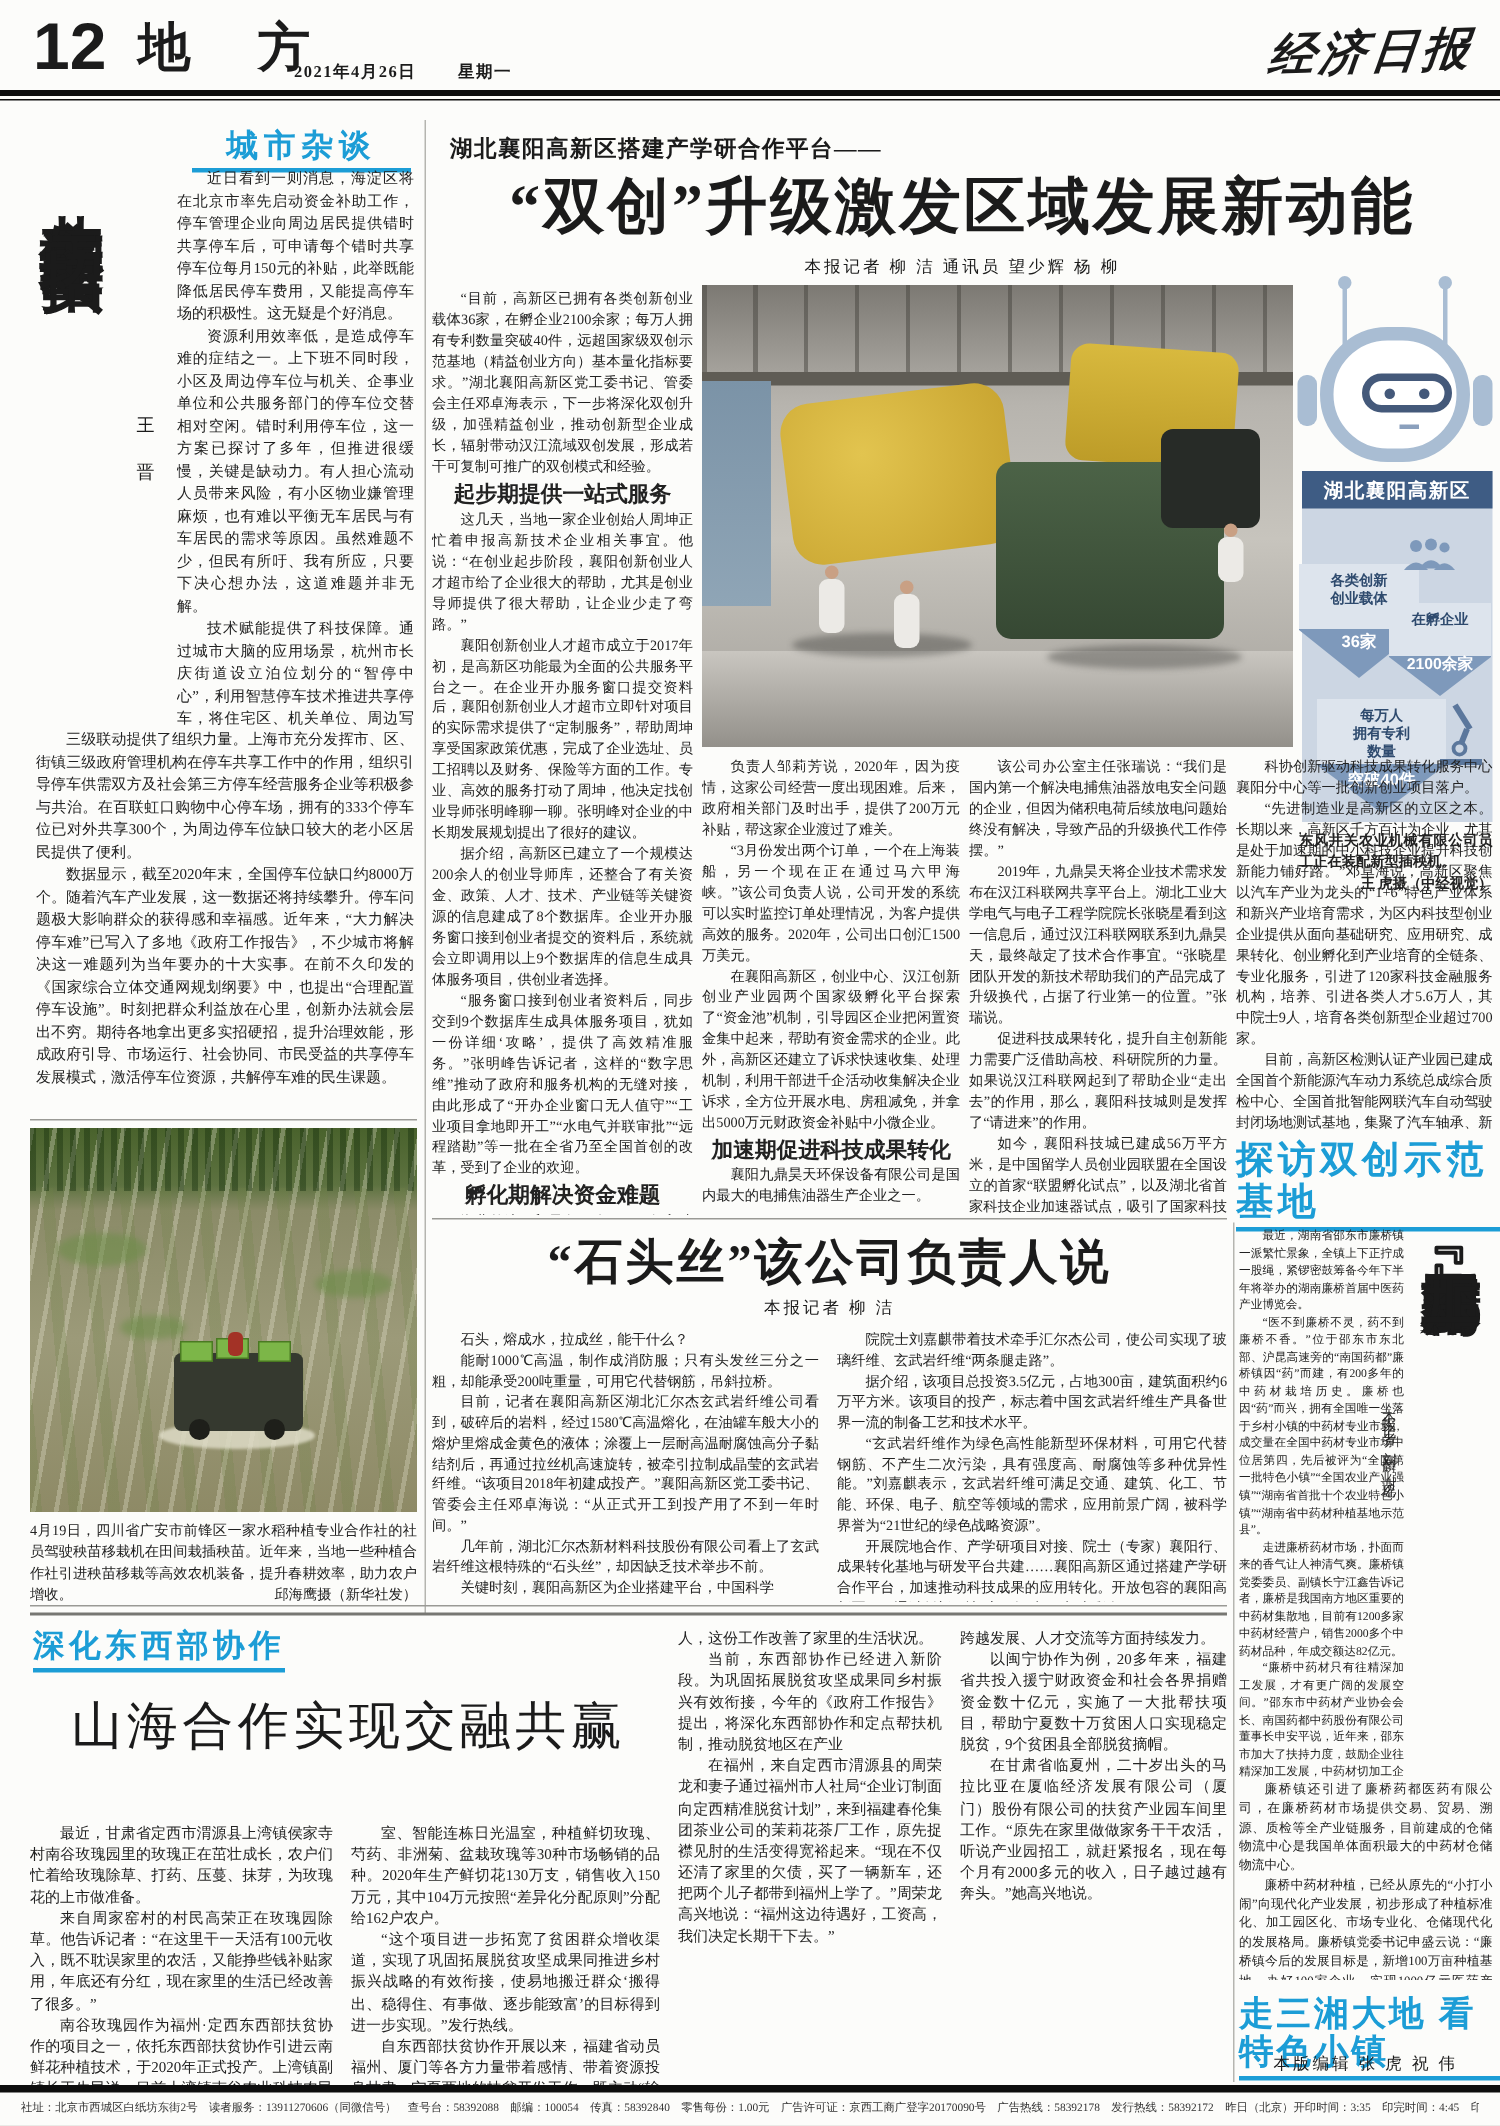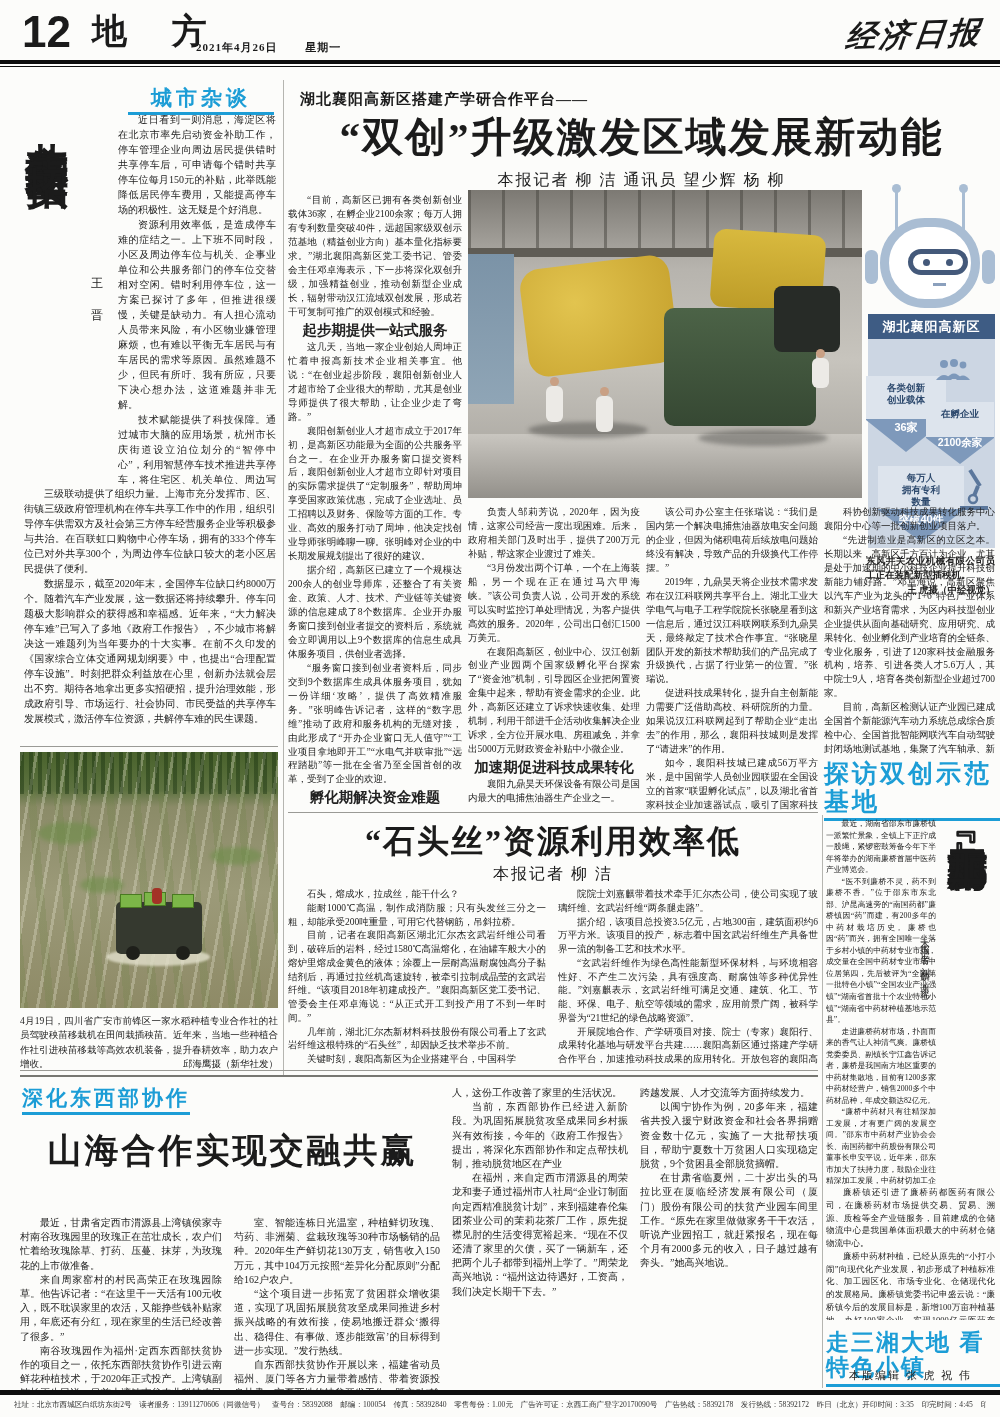--- a/index.html
+++ b/index.html
@@ -17,21 +17,21 @@
   .mast-rule2 { left:0; top:66px; width:1000px; height:1px; background:#0d0d0d; }
 
   
   .blue-label { font-family:"Liberation Sans",sans-serif; font-weight:bold; color:#1c9dd6;
                 border-bottom:3px solid #1c9dd6; padding-bottom:3px; line-height:1.1; }
   .vrule { width:1px; background:#b5b5b0; }
   .hrule { height:1px; background:#9a9a95; }
   .col { text-align:justify; overflow:hidden; color:#222; }
   .col p { margin:0; text-indent:2em; }
   .subhd { text-align:center; font-weight:bold; font-size:14.5px; margin:9px 0 7px 0; text-indent:0 !important; }
-  .byline { text-align:center; font-size:16px; letter-spacing:2px; }
+  .byline { text-align:center; font-size:11px; letter-spacing:2px; }
   .caption { font-size:9.5px; line-height:1.5; text-align:justify; color:#222; }
 
   
   .ct-label { left:128px; top:86px; font-size:21px; letter-spacing:4px; width:146px; text-align:center; }
   .vert-head { left:26px; top:108px; height:392px; writing-mode:vertical-rl; font-size:43px; font-weight:bold;
                letter-spacing:3px; line-height:1; }
   .vert-author { left:88px; top:268px; height:90px; writing-mode:vertical-rl; font-size:12px; letter-spacing:14px; }
   .ct-colA { left:118px; top:112px; width:158px; height:372px; font-size:10px; line-height:1.5; }
   .ct-colB { left:24px; top:486px; width:252px; height:256px; font-size:10px; line-height:1.5; }
 
@@ -97,21 +97,21 @@
   .fc-caption { left:866px; top:554px; width:129px; height:56px; font-weight:bold; }
 
   
   .stone-head { left:288px; top:820px; width:530px; text-align:center; font-size:32px; font-weight:bold; letter-spacing:2px; }
   .stone-byline { left:288px; top:864px; width:530px; }
   .s-col1 { left:288px; top:888px; width:258px; height:180px; font-size:9.5px; line-height:1.45; }
   .s-col2 { left:558px; top:888px; width:260px; height:180px; font-size:9.5px; line-height:1.45; }
 
   
   .coop-label { left:22px; top:1086px; font-size:21px; letter-spacing:3px; }
-  .coop-head { left:20px; top:1128px; width:425px; text-align:center; font-size:34px; font-weight:bold; letter-spacing:3px; }
+  .coop-head { left:20px; top:1128px; width:425px; text-align:center; font-size:34px; font-weight:normal; letter-spacing:3px; }
   .coop-byline { left:20px; top:1190px; width:425px; }
   .c-col { font-size:10px; line-height:1.42; }
   .c-col1 { left:20px; top:1216px; width:202px; height:176px; }
   .c-col2 { left:234px; top:1216px; width:206px; height:176px; }
   .c-col3 { left:452px; top:1086px; width:176px; height:306px; }
   .c-col4 { left:640px; top:1086px; width:178px; height:306px; }
 
   
   .ph-col { left:826px; top:818px; width:110px; height:370px; font-size:7.8px; line-height:1.48; }
   .ph-byline { left:918px; top:932px; height:240px; writing-mode:vertical-rl; font-size:9.5px; letter-spacing:5px; color:#222; }
@@ -276,33 +276,33 @@
   <div class="abs col mcol m-col4">
     <p>科协创新驱动科技成果转化服务中心襄阳分中心等一批创新创业项目落户。</p>
     <p>“先进制造业是高新区的立区之本。长期以来，高新区千方百计为企业，尤其是处于加速期的中小科技企业提升科技创新能力铺好路。”邓卓海说，高新区聚焦以汽车产业为龙头的“1+6”特色产业体系和新兴产业培育需求，为区内科技型创业企业提供从面向基础研究、应用研究、成果转化、创业孵化到产业培育的全链条、专业化服务，引进了120家科技金融服务机构，培养、引进各类人才5.6万人，其中院士9人，培育各类创新型企业超过700家。</p>
     <p>目前，高新区检测认证产业园已建成全国首个新能源汽车动力系统总成综合质检中心、全国首批智能网联汽车自动驾驶封闭场地测试基地，集聚了汽车轴承、新能源电池等相关企业100余家。</p>
   </div>
 
   <div class="abs blue-label banner-visit">探访双创示范基地</div>
 
   <div class="abs hrule" style="left:288px; top:812px; width:530px;"></div>
 
-  <div class="abs stone-head">“石头丝”资源利用效率低</div>
+  <div class="abs stone-head">“石头丝”该公司负责人说</div>
   <div class="abs byline stone-byline">本报记者 柳 洁</div>
   <div class="abs col s-col1">
     <p>石头，熔成水，拉成丝，能干什么？</p>
     <p>能耐1000℃高温，制作成消防服；只有头发丝三分之一粗，却能承受200吨重量，可用它代替钢筋，吊斜拉桥。</p>
     <p>目前，记者在襄阳高新区湖北汇尔杰玄武岩纤维公司看到，破碎后的岩料，经过1580℃高温熔化，在油罐车般大小的熔炉里熔成金黄色的液体；涂覆上一层耐高温耐腐蚀高分子黏结剂后，再通过拉丝机高速旋转，被牵引拉制成晶莹的玄武岩纤维。“该项目2018年初建成投产。”襄阳高新区党工委书记、管委会主任邓卓海说：“从正式开工到投产用了不到一年时间。”</p>
     <p>几年前，湖北汇尔杰新材料科技股份有限公司看上了玄武岩纤维这根特殊的“石头丝”，却因缺乏技术举步不前。</p>
     <p>关键时刻，襄阳高新区为企业搭建平台，中国科学</p>
   </div>
   <div class="abs col s-col2">
     <p>院院士刘嘉麒带着技术牵手汇尔杰公司，使公司实现了玻璃纤维、玄武岩纤维“两条腿走路”。</p>
     <p>据介绍，该项目总投资3.5亿元，占地300亩，建筑面积约6万平方米。该项目的投产，标志着中国玄武岩纤维生产具备世界一流的制备工艺和技术水平。</p>
-    <p>“玄武岩纤维作为绿色高性能新型环保材料，与环境相容性好、不产生二次污染，具有强度高、耐腐蚀等多种优异性能。”刘嘉麒表示，玄武岩纤维可满足交通、建筑、化工、节能、环保、电子、航空等领域的需求，应用前景广阔，被科学界誉为“21世纪的绿色战略资源”。</p>
+    <p>“玄武岩纤维作为绿色高性能新型环保材料，可用它代替钢筋、不产生二次污染，具有强度高、耐腐蚀等多种优异性能。”刘嘉麒表示，玄武岩纤维可满足交通、建筑、化工、节能、环保、电子、航空等领域的需求，应用前景广阔，被科学界誉为“21世纪的绿色战略资源”。</p>
     <p>开展院地合作、产学研项目对接、院士（专家）襄阳行、成果转化基地与研发平台共建……襄阳高新区通过搭建产学研合作平台，加速推动科技成果的应用转化。开放包容的襄阳高新区，正通过创新，让“襄阳智造”更加光彩夺目。</p>
   </div>
 
   <div class="abs hrule" style="left:20px; top:1070px; width:798px;"></div>
   <div class="abs" style="left:20px; top:1075px; width:798px; height:2px; background:#777772;"></div>
 
   <div class="abs blue-label coop-label">深化东西部协作</div>
   <div class="abs coop-head">山海合作实现交融共赢</div>
   <div class="abs col c-col c-col1">
     <p>最近，甘肃省定西市渭源县上湾镇侯家寺村南谷玫瑰园里的玫瑰正在茁壮成长，农户们忙着给玫瑰除草、打药、压蔓、抹芽，为玫瑰花的上市做准备。</p>

